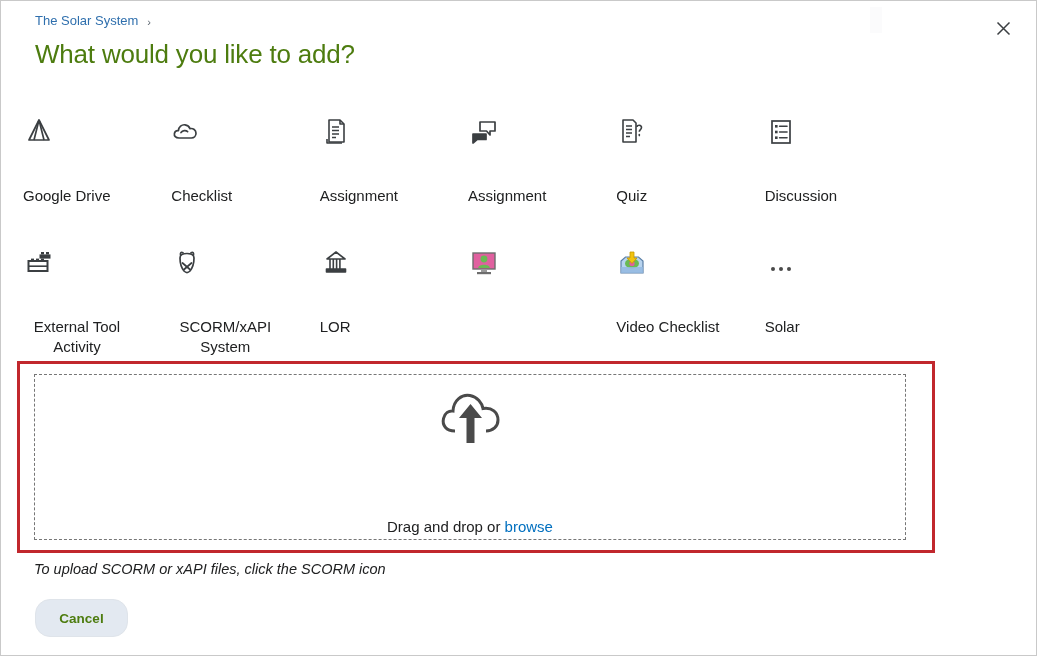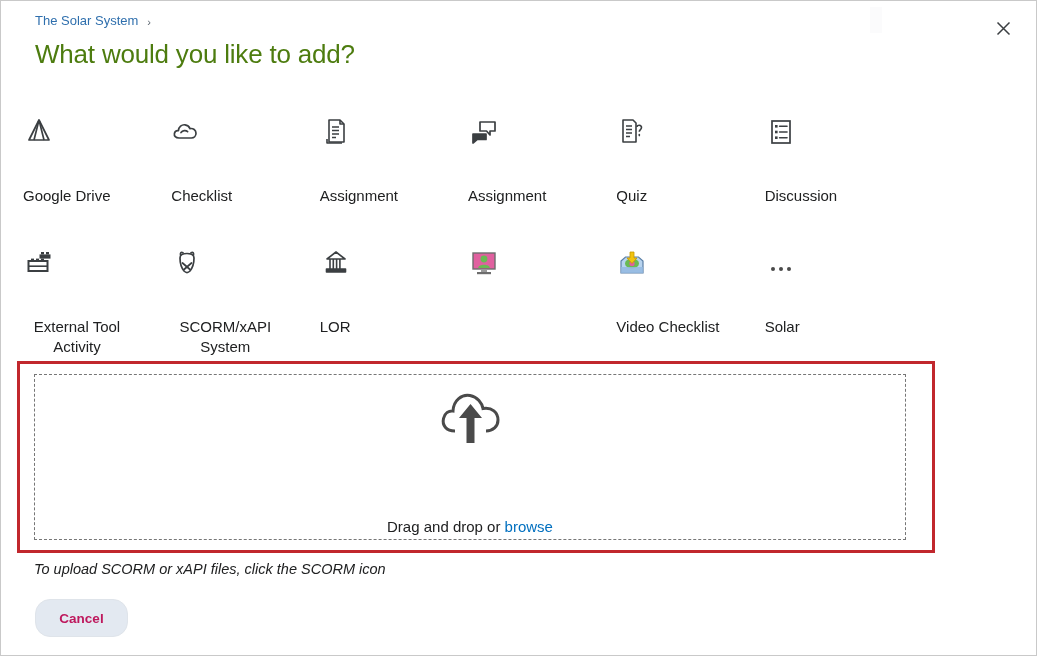--- a/index.html
+++ b/index.html
@@ -83,21 +83,21 @@
   .dropzone-text{ font-size:15px; color:#202122;margin-top:40px; }
   .dropzone-text .browse-link{ color:#006fbf; cursor:pointer; }
   
   .hint-text{
     position:absolute; left:33px; top:560px;
     font-size:14.5px; color:#202122;font-style:italic;
   }
   .cancel-btn{
     position:absolute; left:34px; top:598px;
     min-width:93px; height:38px;
-    background:#e3e9f1; color:#be185d;
+    background:#e3e9f1; color:#4d7c0f;
     border:1px solid #dfe4ea; border-radius:15px;
     font-family:"Liberation Sans", sans-serif;
     font-size:13.5px; font-weight:bold;
     cursor:pointer;
     display:flex; align-items:center; justify-content:center;
     padding:0 16px;
   }
 </style>
 </head>
 <body>

